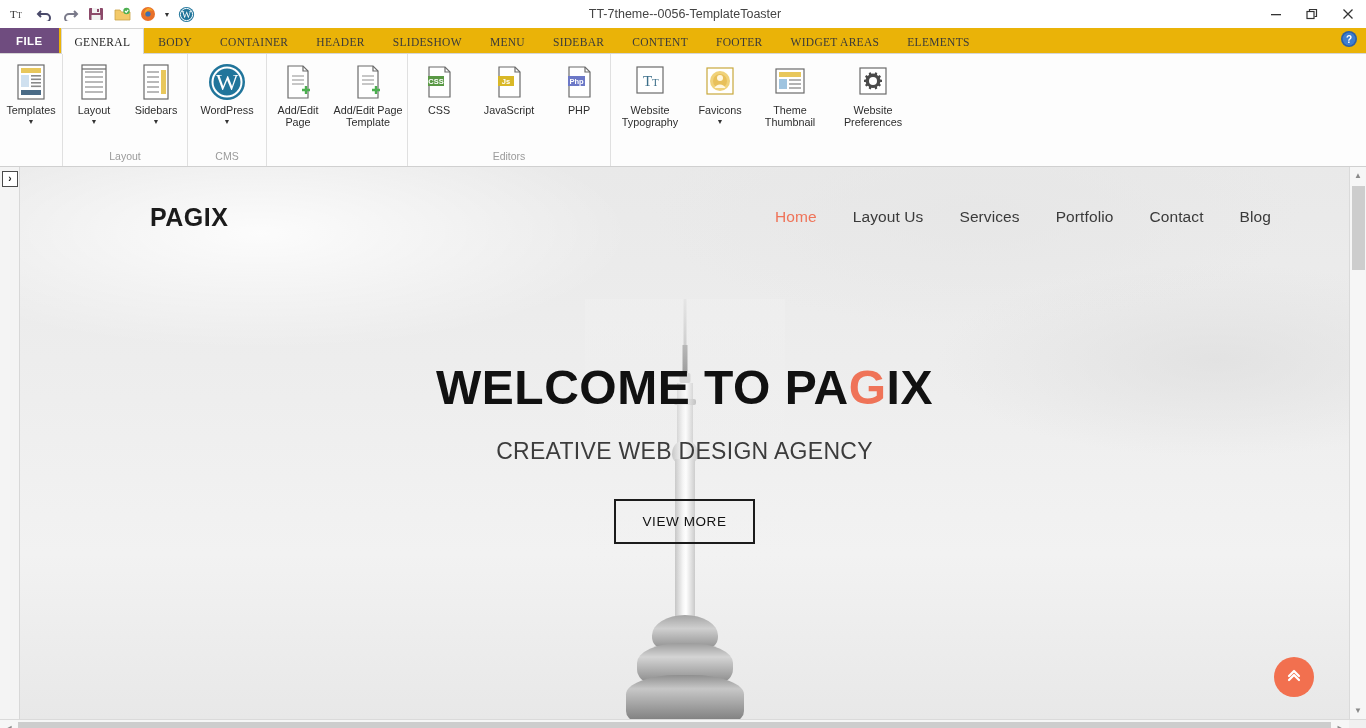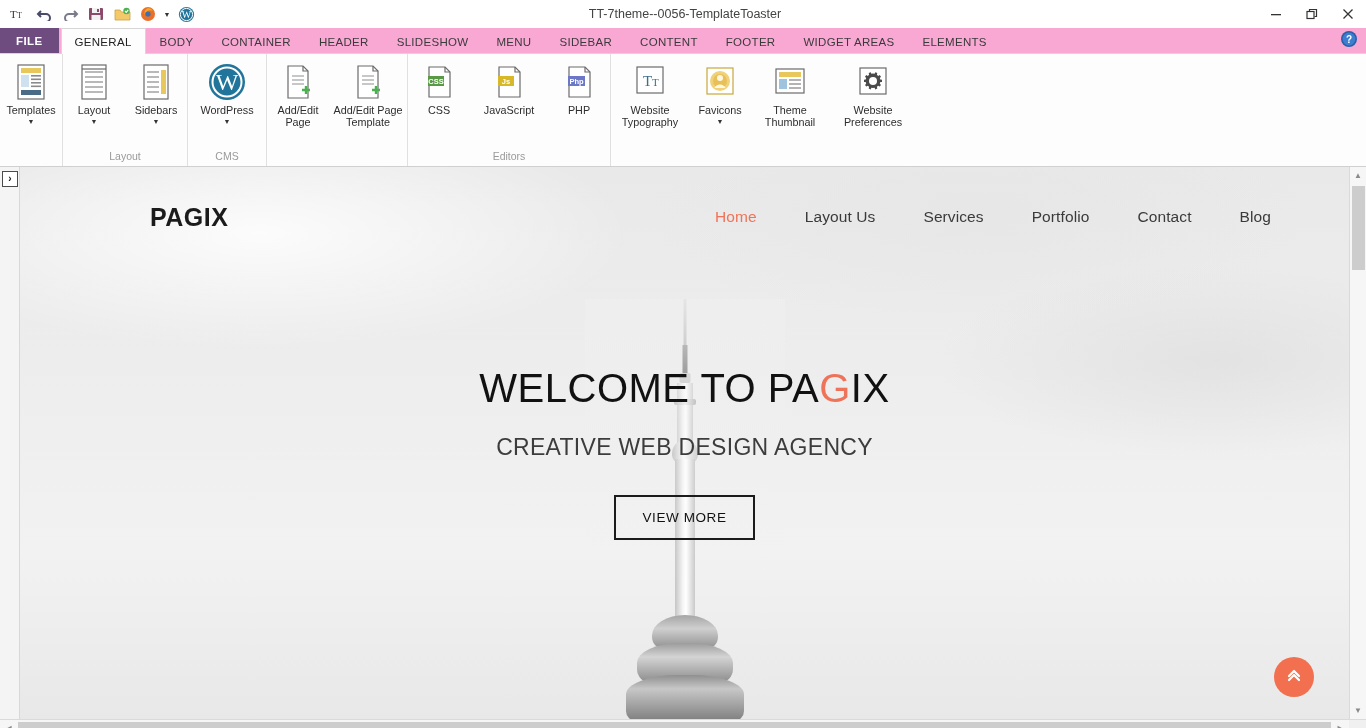--- a/index.html
+++ b/index.html
@@ -48,21 +48,21 @@
     font-size: 13px; color: #333;
   }
   .win-ctrl svg { display:block; }
 
   
   .ribbon-tabs {
     position: relative;
     height: 26px;
     display: flex;
     align-items: stretch;
-    background: #f9a8d4;
+    background: #eab308;
   }
   .tab-file {
     background: #6f4c7f;
     color: #ffffff;
     font-size: 11.5px;
     font-weight: bold;
     letter-spacing: .4px;
     padding: 0 16px;
     display: flex; align-items: center;
     height: 26px;
@@ -70,20 +70,21 @@
   }
   .tab {
     font-size: 11.5px;
     color: #3a3a3a;
     letter-spacing: .3px;
     padding: 0 13px;
     display: flex; align-items: center;
     height: 26px;
     border: 1px solid transparent;
     border-bottom: none;
+    font-family: Liberation Serif, serif;
   }
   .tab.active {
     border-color: #d6d6d6;
     background: #fdfdfd;
     color: #222;
     position: relative;
     z-index: 3;
   }
   .help-btn {
     position: absolute; right: 8px; top: 2px;
@@ -195,34 +196,34 @@
     background: linear-gradient(180deg,#8f8f8f,#c7c7c7 30%,#7e7e7e);
     border-radius:44% 44% 10px 10px / 42% 42% 10px 10px;}
   .tw-fade { position:absolute; inset:0; background:linear-gradient(180deg, rgba(240,240,240,.55) 0%, rgba(240,240,240,.12) 40%, rgba(240,240,240,0) 70%); }
 
   .site-header {
     position: absolute; top: 0; left: 0; right: 0; height: 100px;
     display: flex; align-items: center;
     padding: 0 60px 0 130px;
   }
   .brand { font-size: 25px; font-weight: bold; color: #1b1b1b; letter-spacing: .5px; }
-  .nav { margin-left: auto; display: flex; align-items: center; gap: 12px; }
+  .nav { margin-left: auto; display: flex; align-items: center; gap: 0; }
   .nav a {
     font-size: 15.5px; color: #3a3a3a; text-decoration: none;
     padding: 0 18px; letter-spacing: .1px;
   }
   .nav a.active { color: #ef7358; }
 
   .hero-center {
     position: absolute; left: 0; right: 0; top: 0; bottom: 0;
     display: flex; flex-direction: column; align-items: center; justify-content: center;
     padding-top: 20px;
   }
   .hero-title {
-    font-size: 40px; font-weight: normal; color: #111;
+    font-size: 48px; font-weight: bold; color: #111;
     letter-spacing: .5px; line-height: 1.1;
   }
   .hero-title .accent { color: #ef7358; }
   .hero-sub {
     margin-top: 24px;
     font-size: 23px; color: #3c3c3c; letter-spacing: .3px;
   }
   .hero-btn {
     margin-top: 34px;
     border: 2px solid #1b1b1b;

